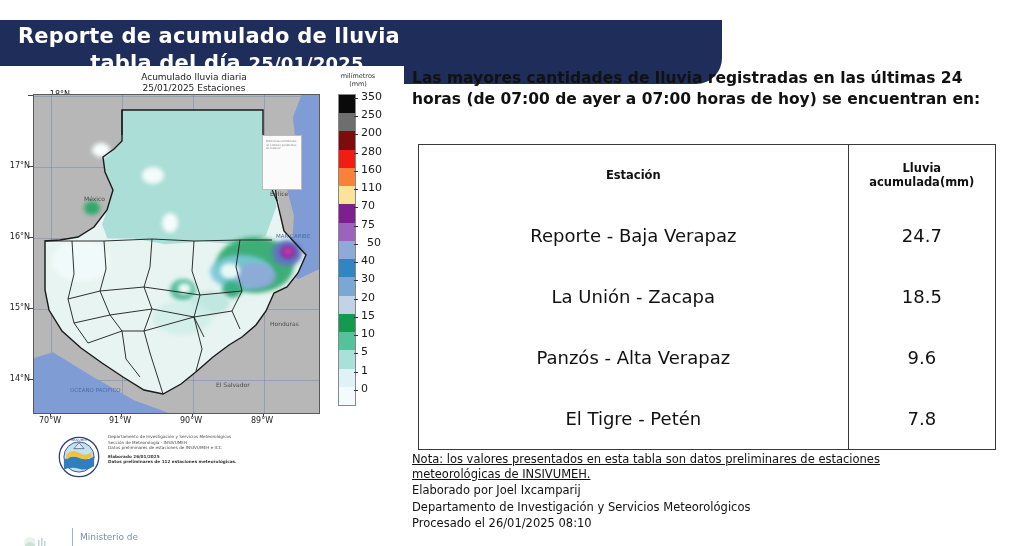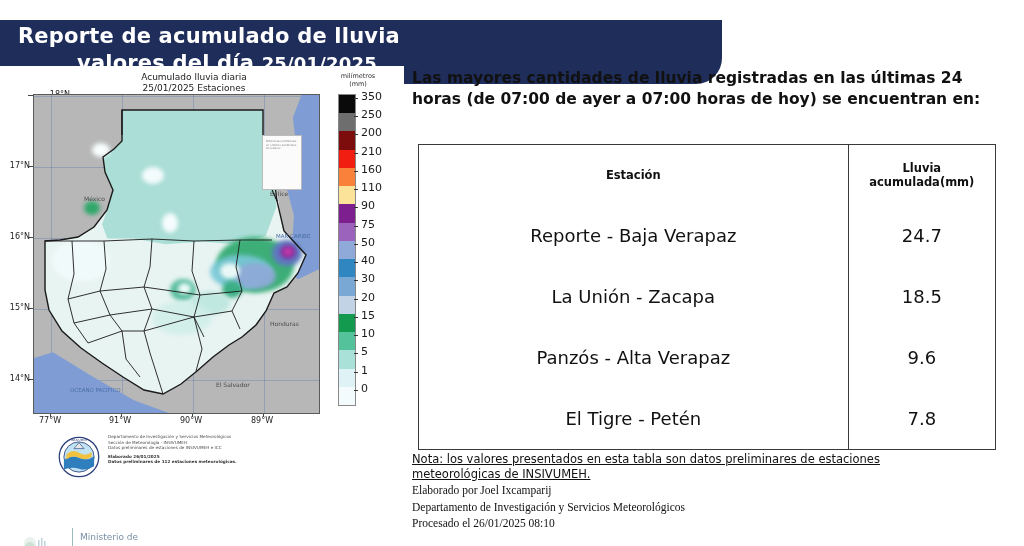--- a/index.html
+++ b/index.html
@@ -168,29 +168,29 @@
   .col-div{border-left:1.5px solid #3a3a3a;}
   .col-station{width:74.5%;}
   .col-value{width:25.5%;}
 
   #note-block{
     position:absolute;left:412px;top:452px;width:600px;
     font-size:11.5px;line-height:14.5px;color:#111;
     font-family:"DejaVu Sans", sans-serif;
   }
   #note-block .u{text-decoration:underline;}
-  #note-block .sig{display:block;margin-top:2px;font-family:Liberation Serif, serif;}
+  #note-block .sig{display:block;margin-top:2px;}
 </style>
 </head>
 <body>
 
 <div id="header-banner">
   <div id="header-title">
     <span class="l1">Reporte de acumulado de lluvia</span>
-    <span class="l2"><span>valores  del día </span><span class="date">25/01/2025</span></span>
+    <span class="l2"><span>tabla  del día </span><span class="date">25/01/2025</span></span>
   </div>
 </div>
 
 <div id="map-figure">
 
   <div id="map-title">
     <span>Acumulado lluvia diaria</span><br>
     <span>25/01/2025 Estaciones</span>
   </div>
 
@@ -198,21 +198,21 @@
   <div class="ytick" style="top:95px;">17°N</div>
   <div class="ytick" style="top:166px;">16°N</div>
   <div class="ytick" style="top:237px;">15°N</div>
   <div class="ytick" style="top:308px;">14°N</div>
   <div class="tickmark-y" style="top:29px;"></div>
   <div class="tickmark-y" style="top:100px;"></div>
   <div class="tickmark-y" style="top:171px;"></div>
   <div class="tickmark-y" style="top:242px;"></div>
   <div class="tickmark-y" style="top:313px;"></div>
 
-  <div class="xtick" style="left:35px;">77°W</div>
+  <div class="xtick" style="left:35px;">70°W</div>
   <div class="xtick" style="left:105px;">91°W</div>
   <div class="xtick" style="left:176px;">90°W</div>
   <div class="xtick" style="left:247px;">89°W</div>
   <div class="tickmark-x" style="left:50px;"></div>
   <div class="tickmark-x" style="left:121px;"></div>
   <div class="tickmark-x" style="left:192px;"></div>
   <div class="tickmark-x" style="left:263px;"></div>
 
   <div id="map-axes">
 
@@ -306,31 +306,31 @@
         <div style="background: rgb(244, 251, 253);"></div>
       </div>
     <div id="colorbar-ticks">
         <div class="cb-dash" style="top: 4px;"></div>
         <div class="cb-tick" style="top: -4px; left: 7px;">350</div>
         <div class="cb-dash" style="top: 22.2353px;"></div>
         <div class="cb-tick" style="top: 14.2353px; left: 7px;">250</div>
         <div class="cb-dash" style="top: 40.4706px;"></div>
         <div class="cb-tick" style="top: 32.4706px; left: 7px;">200</div>
         <div class="cb-dash" style="top: 58.7059px;"></div>
-        <div class="cb-tick" style="top: 50.7059px; left: 7px;">210</div>
+        <div class="cb-tick" style="top: 50.7059px; left: 7px;">280</div>
         <div class="cb-dash" style="top: 76.9412px;"></div>
         <div class="cb-tick" style="top: 68.9412px; left: 7px;">160</div>
         <div class="cb-dash" style="top: 95.1765px;"></div>
         <div class="cb-tick" style="top: 87.1765px; left: 7px;">110</div>
         <div class="cb-dash" style="top: 113.412px;"></div>
-        <div class="cb-tick" style="top: 105.412px; left: 7px;">90</div>
+        <div class="cb-tick" style="top: 105.412px; left: 7px;">70</div>
         <div class="cb-dash" style="top: 131.647px;"></div>
         <div class="cb-tick" style="top: 123.647px; left: 7px;">75</div>
         <div class="cb-dash" style="top: 149.882px;"></div>
-        <div class="cb-tick" style="top: 141.882px; left: 7px;">50</div>
+        <div class="cb-tick" style="top: 141.882px; left: 13px;">50</div>
         <div class="cb-dash" style="top: 168.118px;"></div>
         <div class="cb-tick" style="top: 160.118px; left: 7px;">40</div>
         <div class="cb-dash" style="top: 186.353px;"></div>
         <div class="cb-tick" style="top: 178.353px; left: 7px;">30</div>
         <div class="cb-dash" style="top: 204.588px;"></div>
         <div class="cb-tick" style="top: 196.588px; left: 7px;">20</div>
         <div class="cb-dash" style="top: 222.824px;"></div>
         <div class="cb-tick" style="top: 214.824px; left: 7px;">15</div>
         <div class="cb-dash" style="top: 241.059px;"></div>
         <div class="cb-tick" style="top: 233.059px; left: 7px;">10</div>

